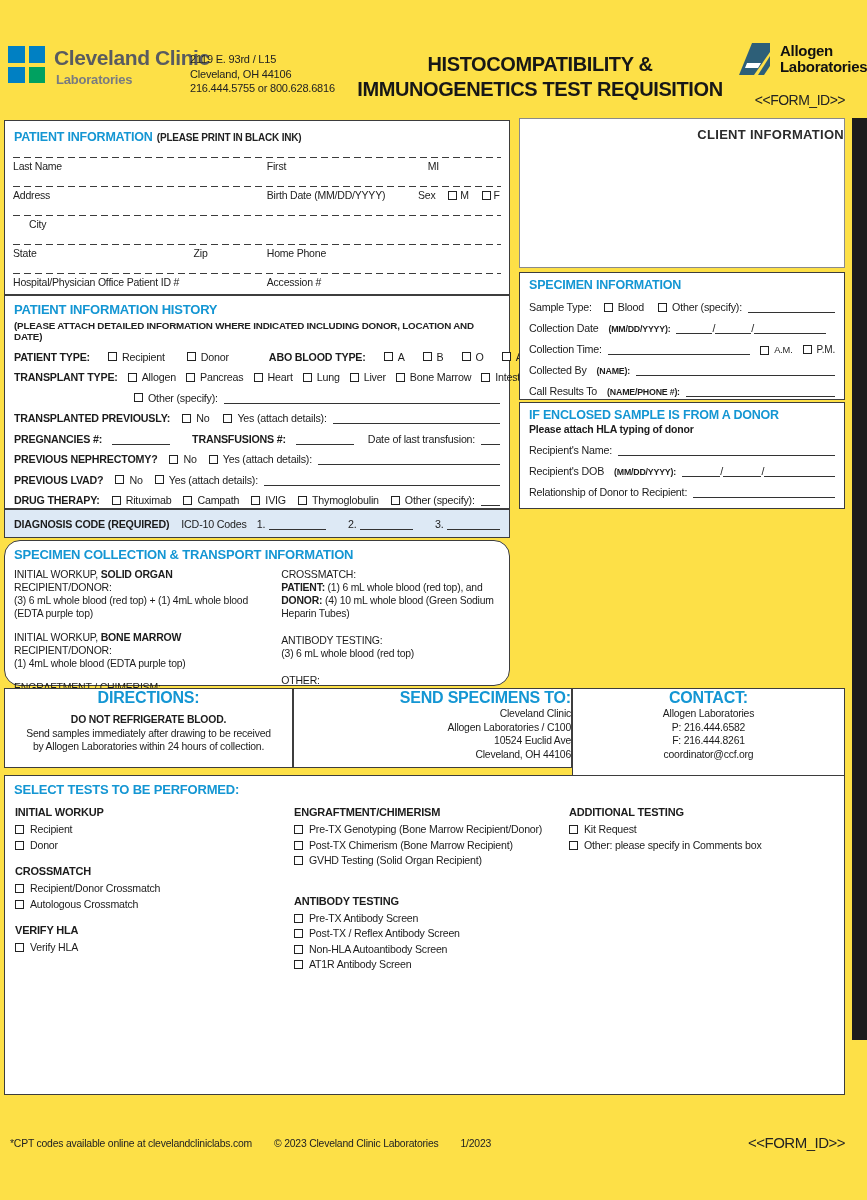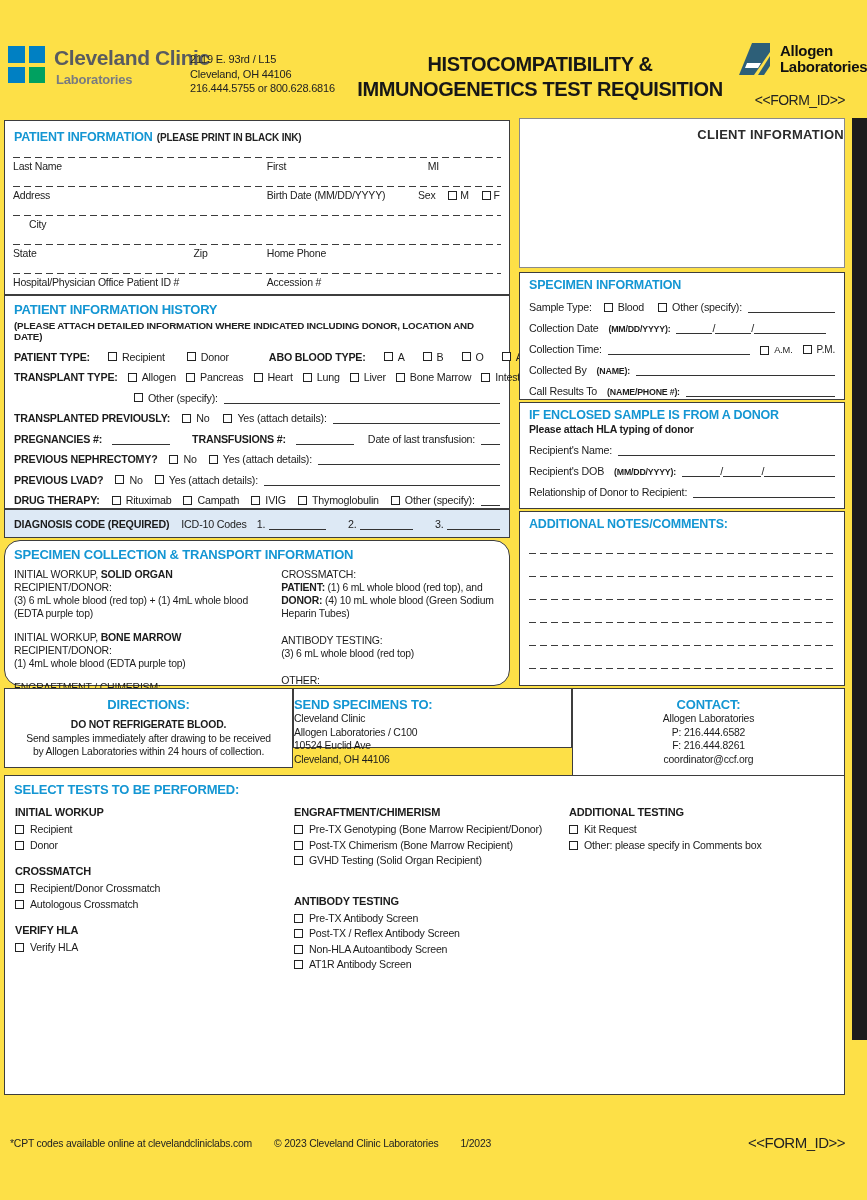--- a/index.html
+++ b/index.html
@@ -71,23 +71,23 @@
 
   #sec-donor { left:519px; top:402px; width:326px; height:107px; }
   .d-sub { font-size:10.5px; font-weight:bold; margin-top:1px; }
 
   #sec-notes { left:519px; top:511px; width:326px; height:175px; }
   .note-line { height:1px; margin:22px 0 0 0; background:repeating-linear-gradient(90deg,#3c3c3c 0 7px,transparent 7px 11px); }
   .note-line:first-of-type { margin-top:15px; }
 
   
   #sec-directions { left:4px; top:688px; width:289px; height:80px; text-align:center; }
-  #sec-sendto { left:293px; top:688px; width:279px; height:60px; text-align:left; }
+  #sec-sendto { left:293px; top:688px; width:279px; height:80px; text-align:right; }
   #sec-contact { left:572px; top:688px; width:273px; height:93px; text-align:center; }
-  .band-title { color:#1496d3; font-weight:bold; font-size:13px; margin-top:8px; }
+  .band-title { color:#1496d3; font-weight:bold; font-size:16px; margin-top:0; }
   .band-line { font-size:10.4px; line-height:13.5px; }
   .band-gap { margin-top:6px; }
 
   
   #sec-tests { left:4px; top:775px; width:841px; height:320px; }
   #sec-tests .sec-title { font-size:13px; }
   .t-col { position:absolute; top:30px; }
   #t-col1 { left:10px; width:265px; }
   #t-col2 { left:289px; width:275px; }
   #t-col3 { left:564px; width:275px; }
@@ -449,32 +449,20 @@
           <span>/</span>
         <span class="blank" style="width:74px;"></span>
       </div>
       <div class="s-row">
         <span>Relationship of Donor to Recipient:</span>
         <span class="fblank"></span>
       </div>
     </div>
   </div>
 
-  <div id="sec-notes" class="sec">
-    <div class="sec-pad" style="padding-top:5px;">
-      <div class="sec-title">ADDITIONAL NOTES/COMMENTS:</div>
-      <div class="note-line"></div>
-      <div class="note-line"></div>
-      <div class="note-line"></div>
-      <div class="note-line"></div>
-      <div class="note-line"></div>
-      <div class="note-line"></div>
-      <div class="note-line"></div>
-    </div>
-  </div>
 
   <div id="sec-directions" class="sec">
     <div class="band-title">DIRECTIONS:</div>
     <div class="band-line band-gap" style="font-weight:bold;">DO NOT REFRIGERATE BLOOD.</div>
     <div class="band-line">Send samples immediately after drawing to be received</div>
     <div class="band-line">by Allogen Laboratories within 24 hours of collection.</div>
   </div>
 
   <div id="sec-sendto" class="sec">
     <div class="band-title">SEND SPECIMENS TO:</div>

